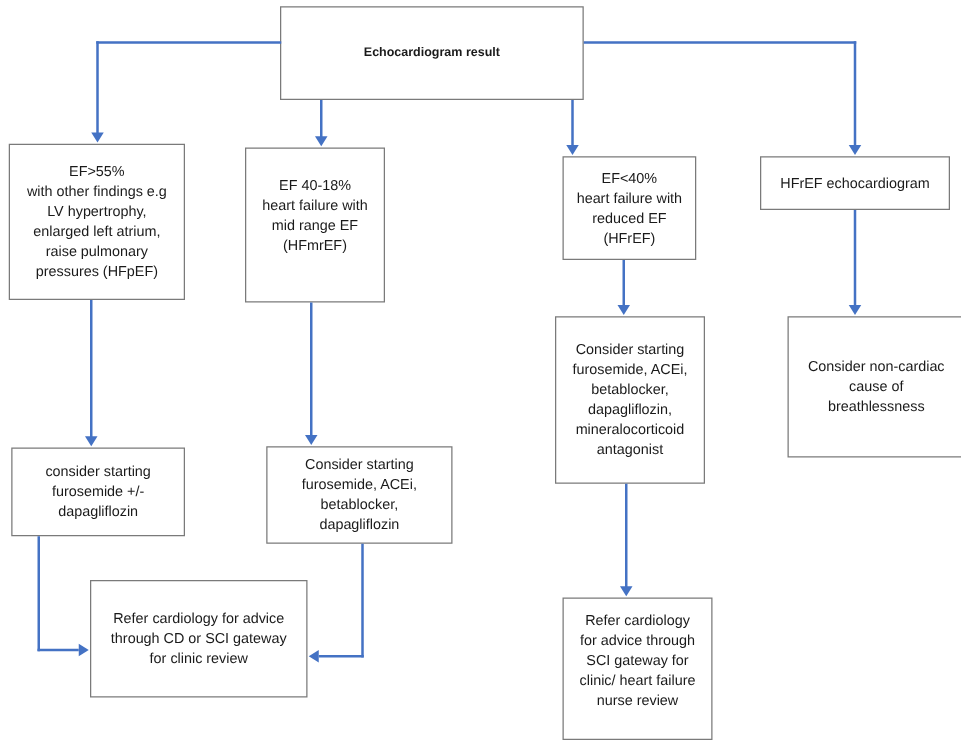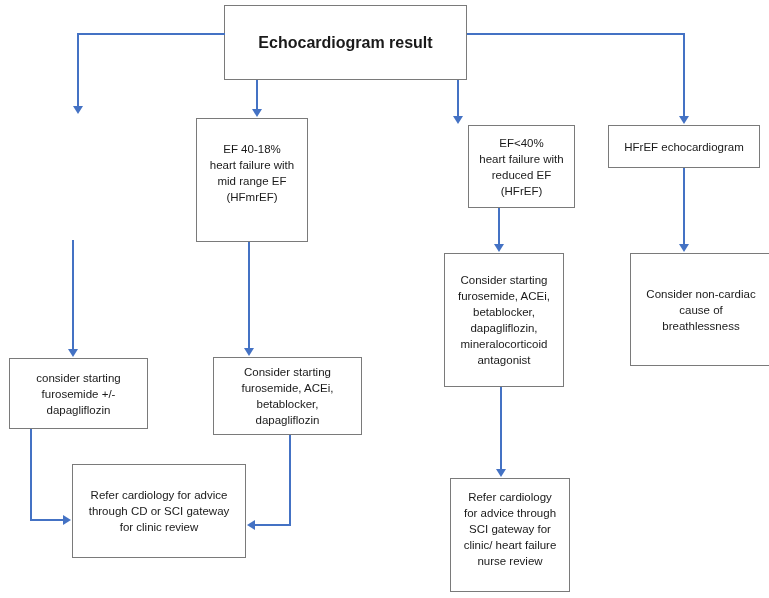--- a/index.html
+++ b/index.html
@@ -24,21 +24,21 @@
     align-items: center;
     justify-content: center;
     text-align: center;
     white-space: pre-line;
     font-size: 11.5px;
     line-height: 16px;
     color: var(--text, #1a1a1a);
   }
   .node.title {
     font-weight: bold;
-    font-size: 16px;
+    font-size: 10px;
   }
   .line {
     position: absolute;
     background: var(--accent, #4472c4);
   }
   .arrow {
     position: absolute;
     width: 0;
     height: 0;
   }
@@ -54,35 +54,41 @@
   }
   .arrow.left {
     border-top: 5px solid transparent;
     border-bottom: 5px solid transparent;
     border-right: 8px solid var(--accent, #4472c4);
   }
   
   .n-root      { left: 224px; top: 5px;   width: 243px; height: 75px; }
   .n-hfpef     { left: 7px;   top: 115px; width: 141px; height: 125px; }
   .n-hfmref    { left: 196px; top: 118px; width: 112px; height: 124px; padding-bottom: 14px; }
-  .n-hfref     { left: 450px; top: 125px; width: 107px; height: 83px; margin-left: 18px; }
+  .n-hfref     { left: 450px; top: 125px; width: 107px; height: 83px; }
   .n-normal    { left: 608px; top: 125px; width: 152px; height: 43px; }
   .n-consider1 { left: 9px;   top: 358px; width: 139px; height: 71px; }
   .n-consider2 { left: 213px; top: 357px; width: 149px; height: 78px; }
   .n-consider3 { left: 444px; top: 253px; width: 120px; height: 134px; }
   .n-noncard   { left: 630px; top: 253px; width: 142px; height: 113px; }
   .n-refer1    { left: 72px;  top: 464px; width: 174px; height: 94px; }
   .n-refer2    { left: 450px; top: 478px; width: 120px; height: 114px; padding-bottom: 12px; }
 </style>
 </head>
 <body>
 
 <div class="canvas">
 
   <div class="node title n-root">Echocardiogram result</div>
+  <div class="node n-hfpef">EF&gt;55%
+with other findings e.g
+LV hypertrophy,
+enlarged left atrium,
+raise pulmonary
+pressures (HFpEF)</div>
   <div class="node n-hfmref">EF 40-18%
 heart failure with
 mid range EF
 (HFmrEF)</div>
   <div class="node n-hfref">EF&lt;40%
 heart failure with
 reduced EF
 (HFrEF)</div>
   <div class="node n-normal">HFrEF echocardiogram</div>
   <div class="node n-consider1">consider starting

